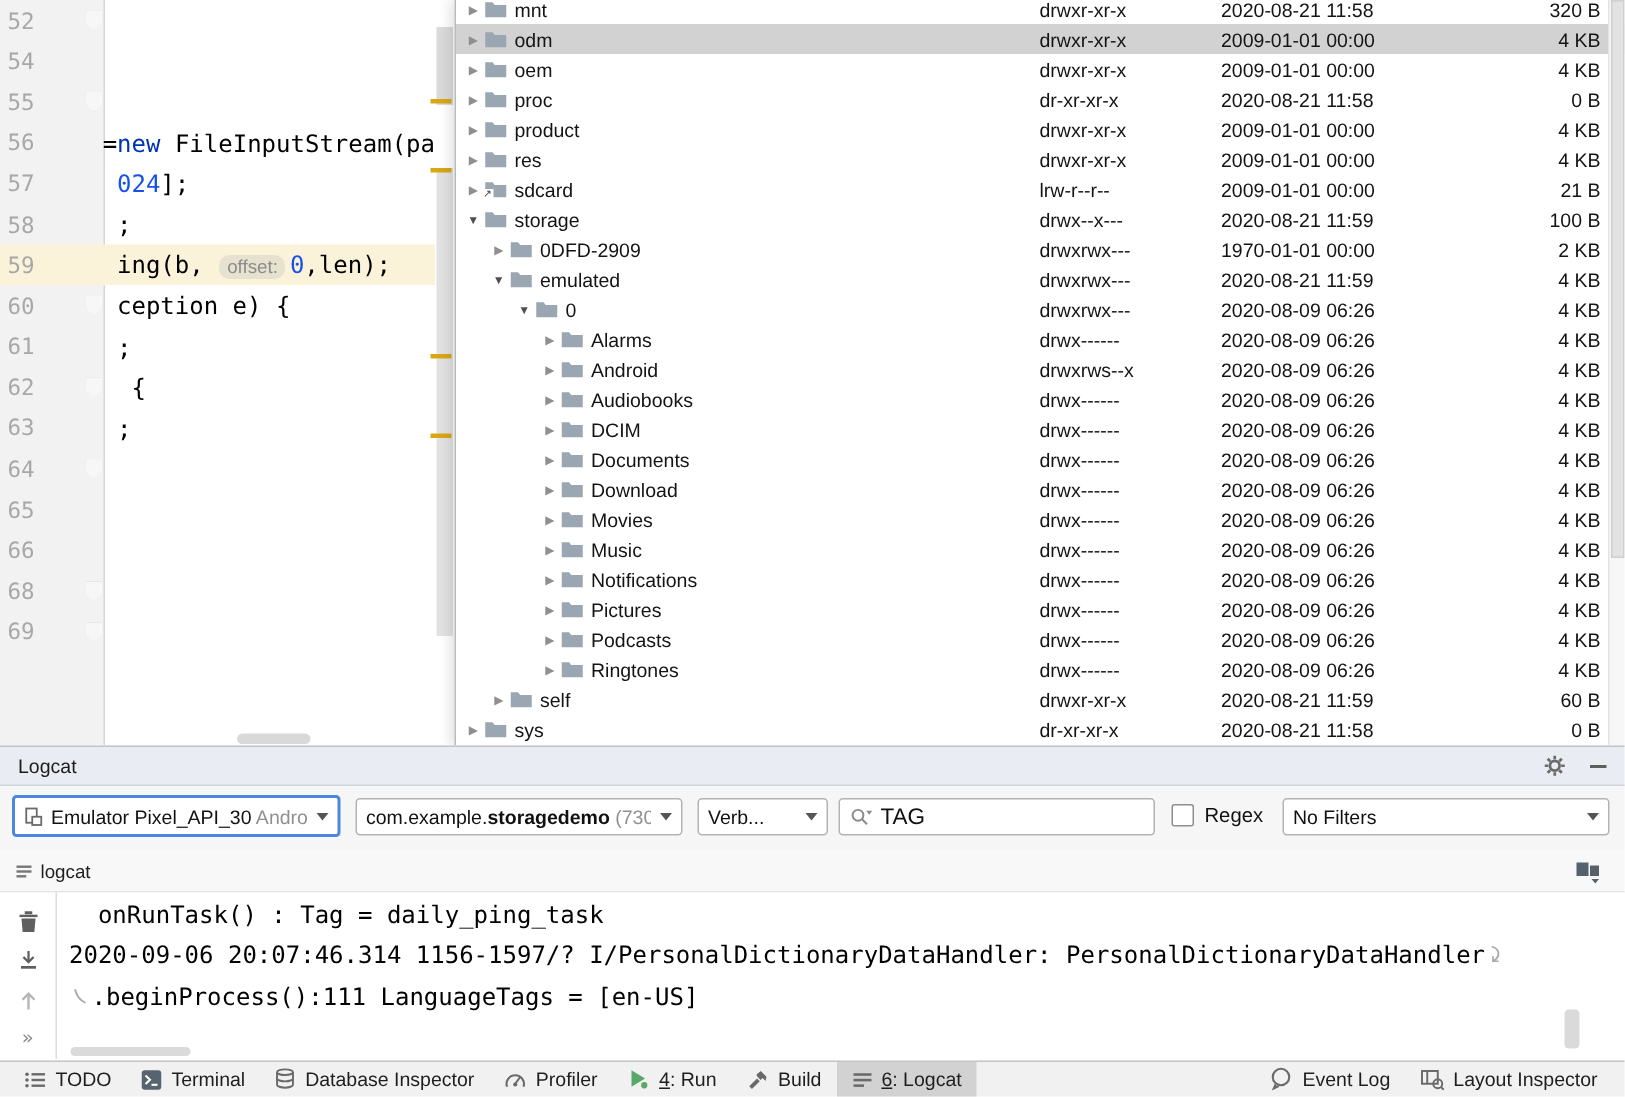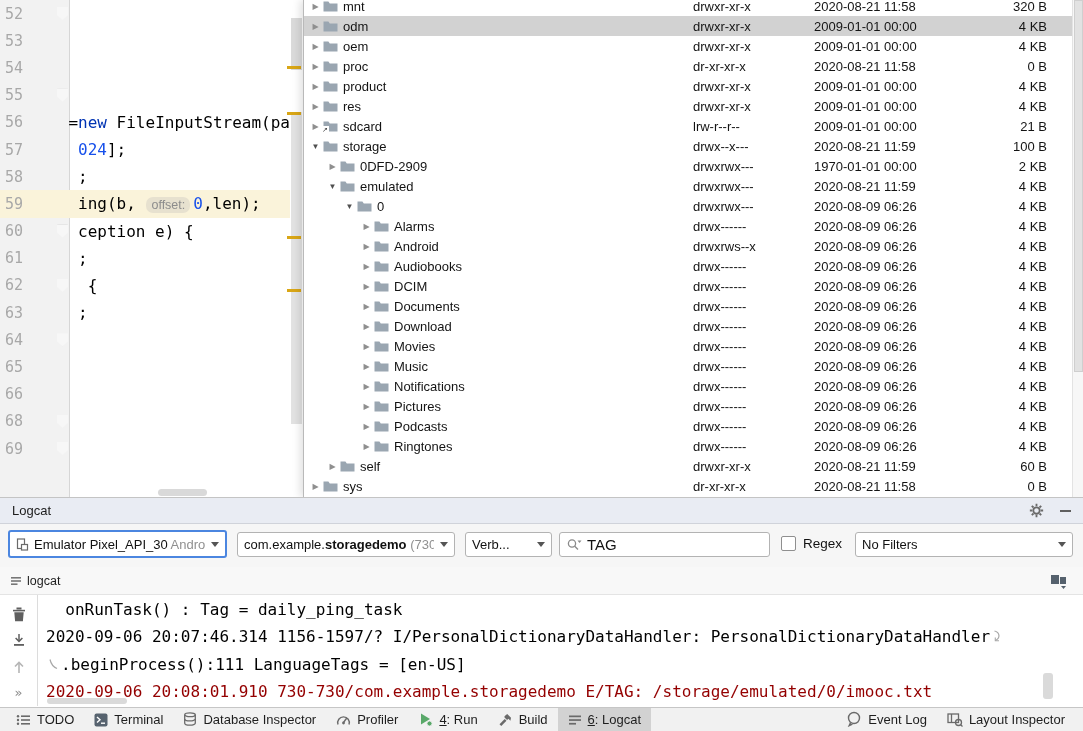--- a/index.html
+++ b/index.html
@@ -31,21 +31,21 @@
   #tree-rows { margin-top:-4px; }
   .tree-row { height:20px; display:flex; align-items:center; font-size:13px; color:#141414; }
   .tree-row.sel { background:#d2d2d2; }
   .cell-tree { width:389px; display:flex; align-items:center; overflow:hidden; }
   .tw { width:13px; font-size:8px; color:#8f8f8f; text-align:center; flex:none; }
   .tw.open { color:#4f4f4f; }
   .folder-wrap { position:relative; width:15px; height:13px; margin:0 5px 0 1px; flex:none; }
   .link-badge { position:absolute; left:-2px; bottom:-1px; width:8px; height:8px; background:#fff; font-size:7px; line-height:8px; text-align:center; color:#3c3c3c; }
   .cell-perm { width:121px; flex:none; }
   .cell-date { width:160px; flex:none; }
-  .cell-size { flex:1; text-align:right; padding-right:36px; }
+  .cell-size { flex:1; text-align:right; padding-right:16px; }
   #tree-vscroll { position:absolute; right:0; top:0; width:11px; height:497px; background:#f7f7f7; border-left:1px solid #e3e3e3; }
   #tree-vthumb { position:absolute; left:1px; top:0; width:9px; height:372px; background:#e2e2e2; border:1px solid #cfcfcf; }
 
   
   #logcat { position:absolute; left:0; top:497px; width:1083px; height:216px; background:#fff; }
   #lc-header { height:27px; background:#e9ecf3; border-top:1px solid #c4c4c4; border-bottom:1px solid #d0d3da;
                display:flex; align-items:center; padding:0 12px; font-size:13px; color:#1c1c1c; }
   #lc-header .spacer { flex:1; }
   .hdr-btn { margin-left:16px; display:flex; align-items:center; }
   #lc-toolbar { position:relative; height:43px; background:#f6f6f6; }
@@ -97,25 +97,20 @@
   <div id="gutter-bg"></div>
   <div id="editor-lines">
       <div class="ed-line">
         <div class="ln">52</div>
         <div class="fold">
           <div class="fold-marker"></div>
         </div>
         <div class="code"></div>
       </div>
       <div class="ed-line">
-        <div class="ln">53</div>
-        <div class="fold"></div>
-        <div class="code"></div>
-      </div>
-      <div class="ed-line">
         <div class="ln">54</div>
         <div class="fold"></div>
         <div class="code"></div>
       </div>
       <div class="ed-line">
         <div class="ln">55</div>
         <div class="fold">
           <div class="fold-marker"></div>
         </div>
         <div class="code"></div>
@@ -649,21 +644,20 @@
       </div>
     <div id="log-lines">
         <div class="log-line"><span>  onRunTask() : Tag = daily_ping_task</span></div>
         <div class="log-line"><span>2020-09-06 20:07:46.314 1156-1597/? I/PersonalDictionaryDataHandler: PersonalDictionaryDataHandler</span><span class="icon wrapmark"><svg width="9" height="13" viewBox="0 0 9 13">
               <path d="M1.5 1C7 2.5 7.5 8 2.5 10.5" fill="none" stroke="#a8a8a8" stroke-width="1.2"></path>
               <path d="M6 10.8H2.3V7.5" fill="none" stroke="#a8a8a8" stroke-width="1.1"></path>
             </svg></span></div>
         <div class="log-line"><span class="icon wrapmark"><svg width="9" height="13" viewBox="0 0 9 13">
               <path d="M1 1.5c1 4.5 3.5 7.5 7 9" fill="none" stroke="#a8a8a8" stroke-width="1.2"></path>
             </svg></span><span>.beginProcess():111 LanguageTags = [en-US]</span></div>
-        <div class="log-line err"><span>2020-09-06 20:08:01.910 730-730/com.example.storagedemo E/TAG: /storage/emulated/0/imooc.txt</span></div>
       </div>
     <div id="log-hthumb"></div>
     <div id="log-vthumb"></div>
   </div>
 </div>
 
 <div id="statusbar">
   <div id="sb-left">
       <div class="sb-item">
         <span class="icon ">

